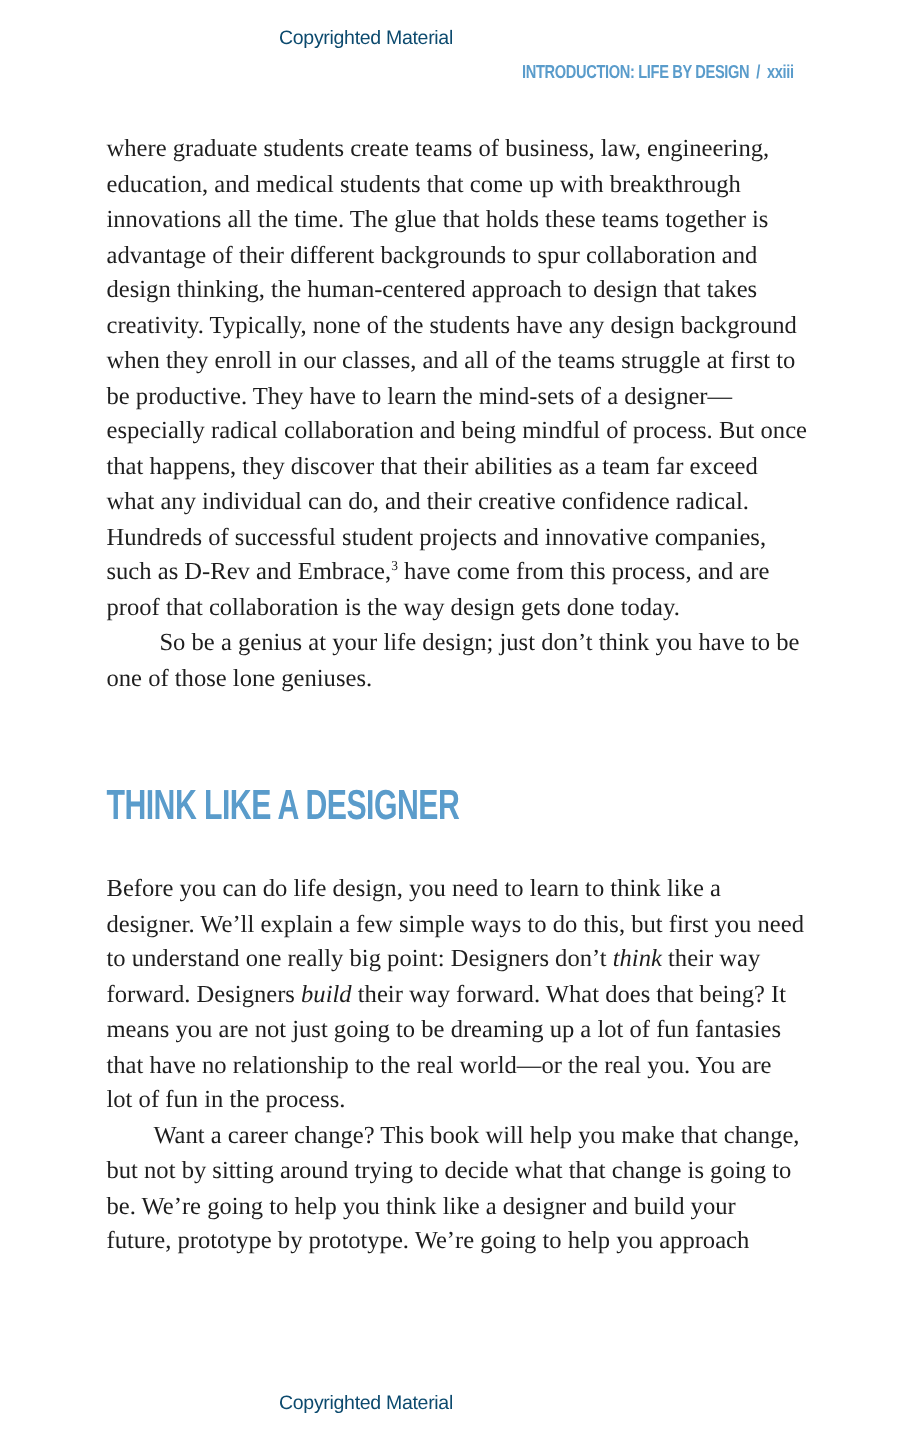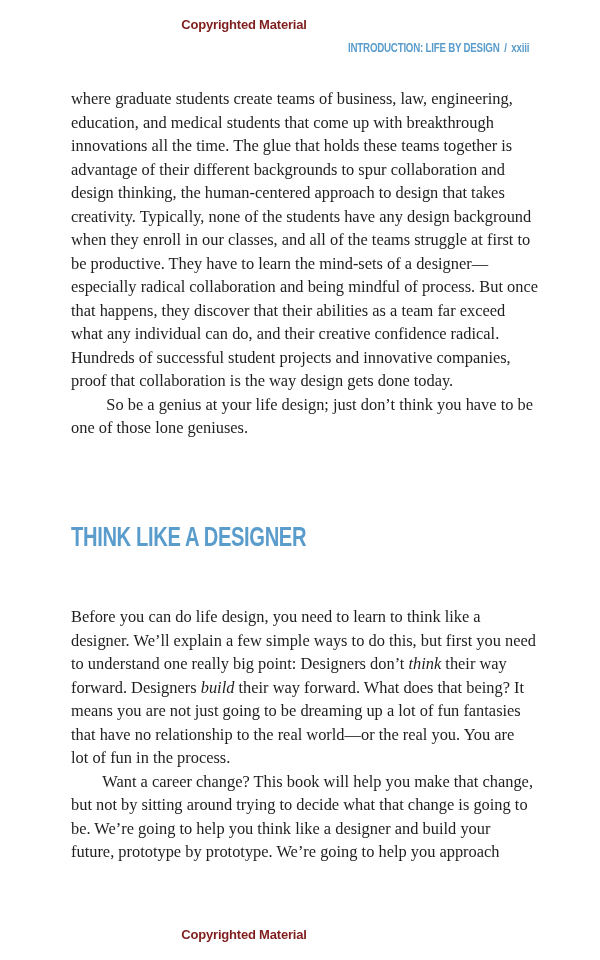--- a/index.html
+++ b/index.html
@@ -2,37 +2,37 @@
 <html><head>
 <meta charset="utf-8">
 <style>
   html, body { margin: 0; padding: 0; }
   body {
     width: 600px; height: 960px; background: #ffffff; position: relative; overflow: hidden;
     font-family: "Liberation Serif", "DejaVu Serif", serif; color: #1e1e1e;
   }
   .watermark {
     position: absolute; left: 0; width: 488px; text-align: center;
-    font-family: "Liberation Sans", "DejaVu Sans", sans-serif; font-weight: bold;
-    font-size: 13px; color: #7f1d1d; letter-spacing: -0.2px;
+    font-family: "Liberation Sans", "DejaVu Sans", sans-serif; font-weight: normal;
+    font-size: 13px; color: #0c4a6e; letter-spacing: -0.2px;
   }
   .wm-top { top: 17px; }
   .wm-bottom { top: 927px; }
   .running-head {
     position: absolute; top: 41px; right: 71px;
     font-family: "Liberation Sans", "DejaVu Sans", sans-serif; font-weight: bold;
     font-size: 12.5px; color: #5a9ccb; letter-spacing: -0.3px;
     transform: scaleX(0.78); transform-origin: right center; white-space: nowrap;
   }
   .running-head .sep { margin: 0 6px; }
   .page-body { position: absolute; left: 71px; width: 462px; }
   .p { font-size: 16.4px; line-height: 23.5px; margin: 0; white-space: nowrap; font-family: Liberation Serif, serif; }
   .indent { text-indent: 19px; text-align: right; }
   .block1 { top: 87px; }
-  .block2 { top: 580px; margin-top: 25px; }
+  .block2 { top: 580px; }
   .heading {
     position: absolute; top: 521px; left: 71px;
     font-family: "Liberation Sans", "DejaVu Sans", sans-serif; font-weight: bold;
     font-size: 28px; color: #5a9ccb; letter-spacing: -0.5px;
     transform: scaleX(0.72); transform-origin: left center; white-space: nowrap;
   }
   sup { font-size: 9px; vertical-align: 6px; line-height: 0; }
   em { font-style: italic; }
 </style>
 </head>
@@ -50,20 +50,21 @@
   <p class="p">innovations all the time. The glue that holds these teams together is</p>
   <p class="p">advantage of their different backgrounds to spur collaboration and</p>
   <p class="p">design thinking, the human-centered approach to design that takes</p>
   <p class="p">creativity. Typically, none of the students have any design background</p>
   <p class="p">when they enroll in our classes, and all of the teams struggle at first to</p>
   <p class="p">be productive. They have to learn the mind-sets of a designer—</p>
   <p class="p">especially radical collaboration and being mindful of process. But once</p>
   <p class="p">that happens, they discover that their abilities as a team far exceed</p>
   <p class="p">what any individual can do, and their creative confidence radical.</p>
   <p class="p">Hundreds of successful student projects and innovative companies,</p>
+  <p class="p"><span>such as D-Rev and Embrace,</span><sup>3</sup><span> have come from this process, and are</span></p>
   <p class="p">proof that collaboration is the way design gets done today.</p>
   <p class="p indent">So be a genius at your life design; just don’t think you have to be</p>
   <p class="p">one of those lone geniuses.</p>
 </div>
 
 <div class="heading">THINK LIKE A DESIGNER</div>
 
 <div class="page-body block2">
   <p class="p">Before you can do life design, you need to learn to think like a</p>
   <p class="p">designer. We’ll explain a few simple ways to do this, but first you need</p>

